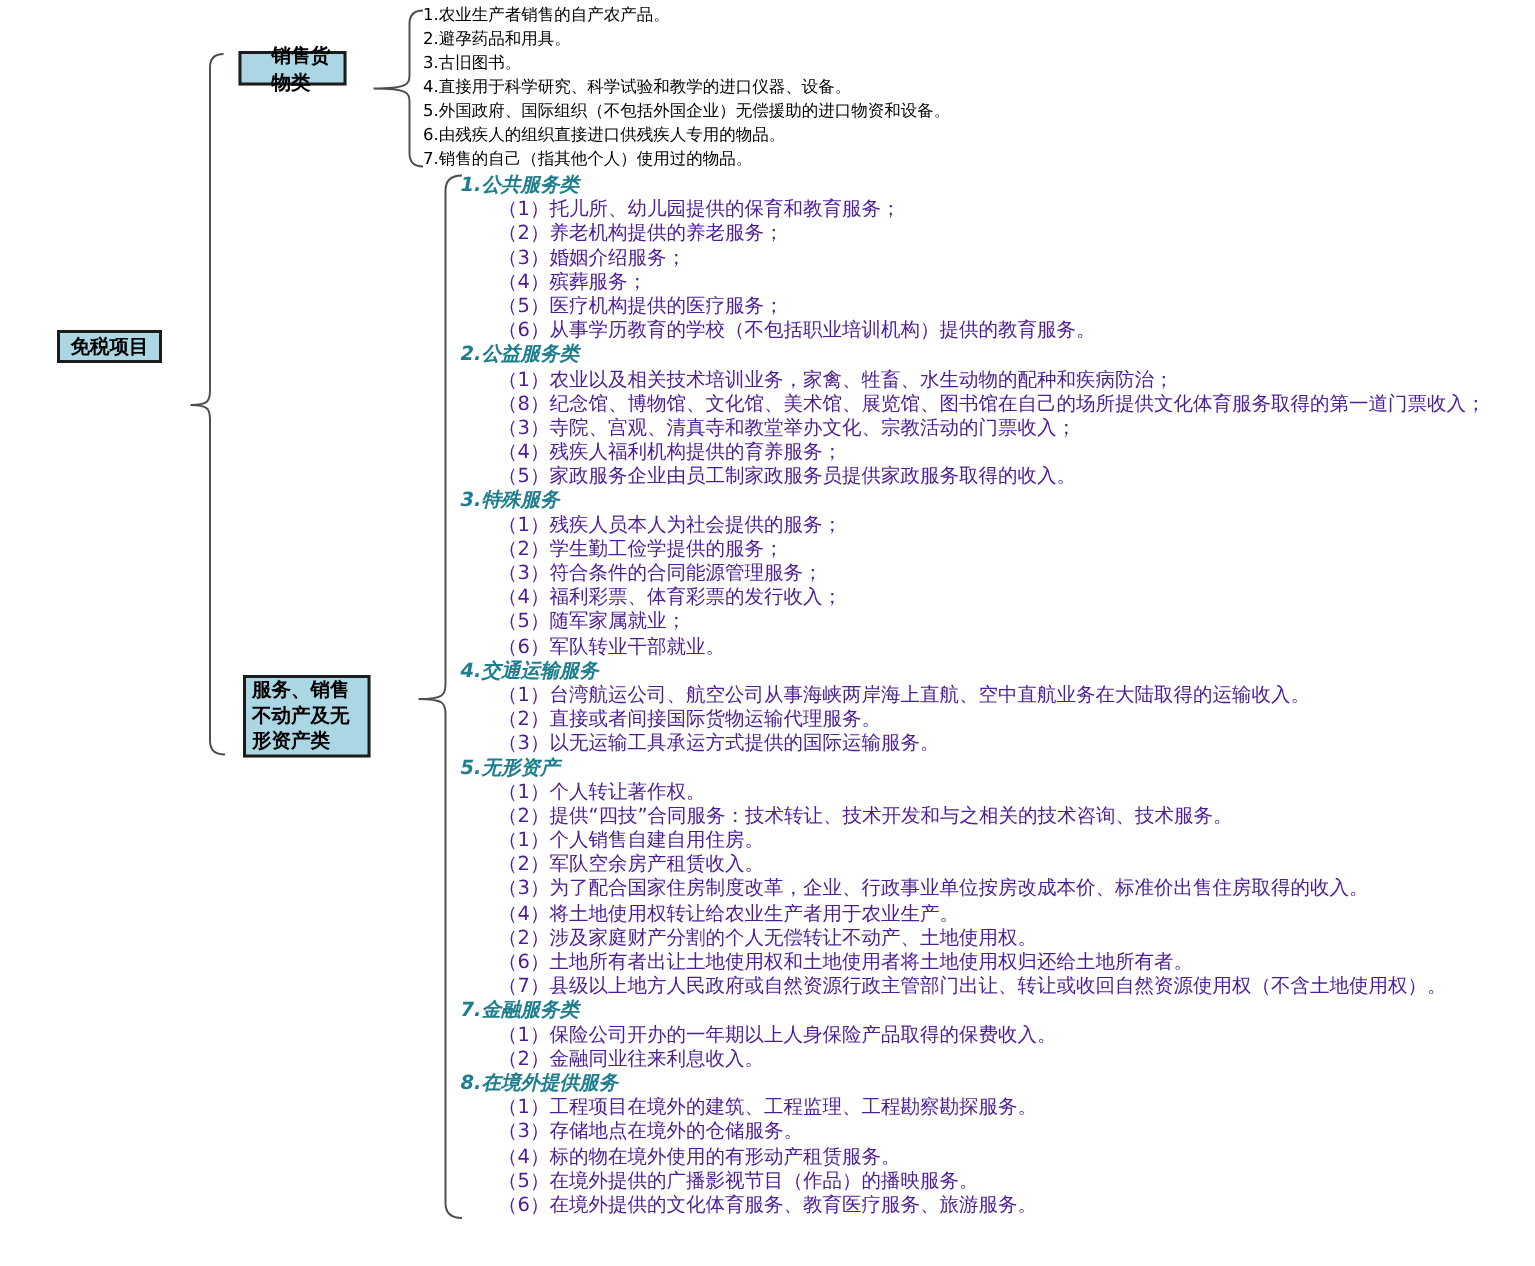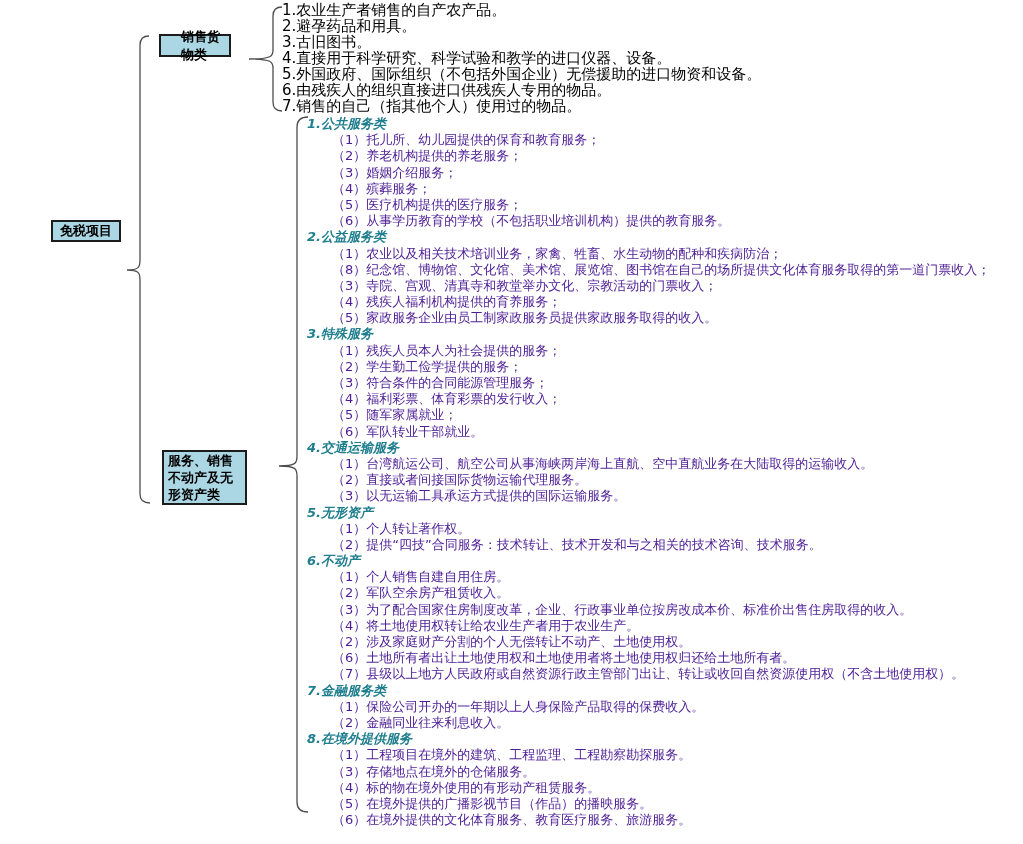--- a/index.html
+++ b/index.html
@@ -8,29 +8,29 @@
     font-family:"DejaVu Sans",sans-serif;color:#000;
   }
   #braces{position:absolute;left:0;top:0;}
   #braces path{fill:none;stroke:#4d4d4d;stroke-width:1.3;}
   .node{
     position:absolute;box-sizing:border-box;
     background:#abd6e3;border:2px solid #1c1c1c;
     font-weight:bold;font-size:13px;color:#000;
     display:flex;align-items:center;justify-content:center;
   }
-  #root-node{left:51px;top:220px;width:70px;height:22px;text-align:right;}
+  #root-node{left:38px;top:220px;width:70px;height:22px;text-align:right;}
   #goods-node{left:159px;top:34px;width:72px;height:23px;padding-left:20px;}
   #services-node{
     left:162px;top:450px;width:85px;height:55px;
     white-space:pre-line;line-height:17px;text-align:left;
     justify-content:flex-start;padding:1px 4px;
   }
   #goods-list{position:absolute;left:282px;top:2px;}
-  #goods-list .li{height:16px;line-height:16px;font-size:15px;white-space:nowrap;}
+  #goods-list .li{height:16px;line-height:16px;font-size:11px;white-space:nowrap;}
   #services-outline{position:absolute;left:307px;top:116px;}
   #services-outline .line{height:16.2px;line-height:16.2px;font-size:13px;white-space:nowrap;}
   .sec-title{color:#1f7e8e;font-weight:bold;font-style:italic;}
   .sec-item{padding-left:25px;color:#4c1d95;}
 </style>
 </head>
 <body>
 
 <div id="canvas">
 
@@ -83,21 +83,20 @@
 
     <div class="line sec-title">4.交通运输服务</div>
     <div class="line sec-item">（1）台湾航运公司、航空公司从事海峡两岸海上直航、空中直航业务在大陆取得的运输收入。</div>
     <div class="line sec-item">（2）直接或者间接国际货物运输代理服务。</div>
     <div class="line sec-item">（3）以无运输工具承运方式提供的国际运输服务。</div>
 
     <div class="line sec-title">5.无形资产</div>
     <div class="line sec-item">（1）个人转让著作权。</div>
     <div class="line sec-item">（2）提供“四技”合同服务：技术转让、技术开发和与之相关的技术咨询、技术服务。</div>
 
-    <div class="line sec-title">6.不动产</div>
     <div class="line sec-item">（1）个人销售自建自用住房。</div>
     <div class="line sec-item">（2）军队空余房产租赁收入。</div>
     <div class="line sec-item">（3）为了配合国家住房制度改革，企业、行政事业单位按房改成本价、标准价出售住房取得的收入。</div>
     <div class="line sec-item">（4）将土地使用权转让给农业生产者用于农业生产。</div>
     <div class="line sec-item">（2）涉及家庭财产分割的个人无偿转让不动产、土地使用权。</div>
     <div class="line sec-item">（6）土地所有者出让土地使用权和土地使用者将土地使用权归还给土地所有者。</div>
     <div class="line sec-item">（7）县级以上地方人民政府或自然资源行政主管部门出让、转让或收回自然资源使用权（不含土地使用权）。</div>
 
     <div class="line sec-title">7.金融服务类</div>
     <div class="line sec-item">（1）保险公司开办的一年期以上人身保险产品取得的保费收入。</div>

